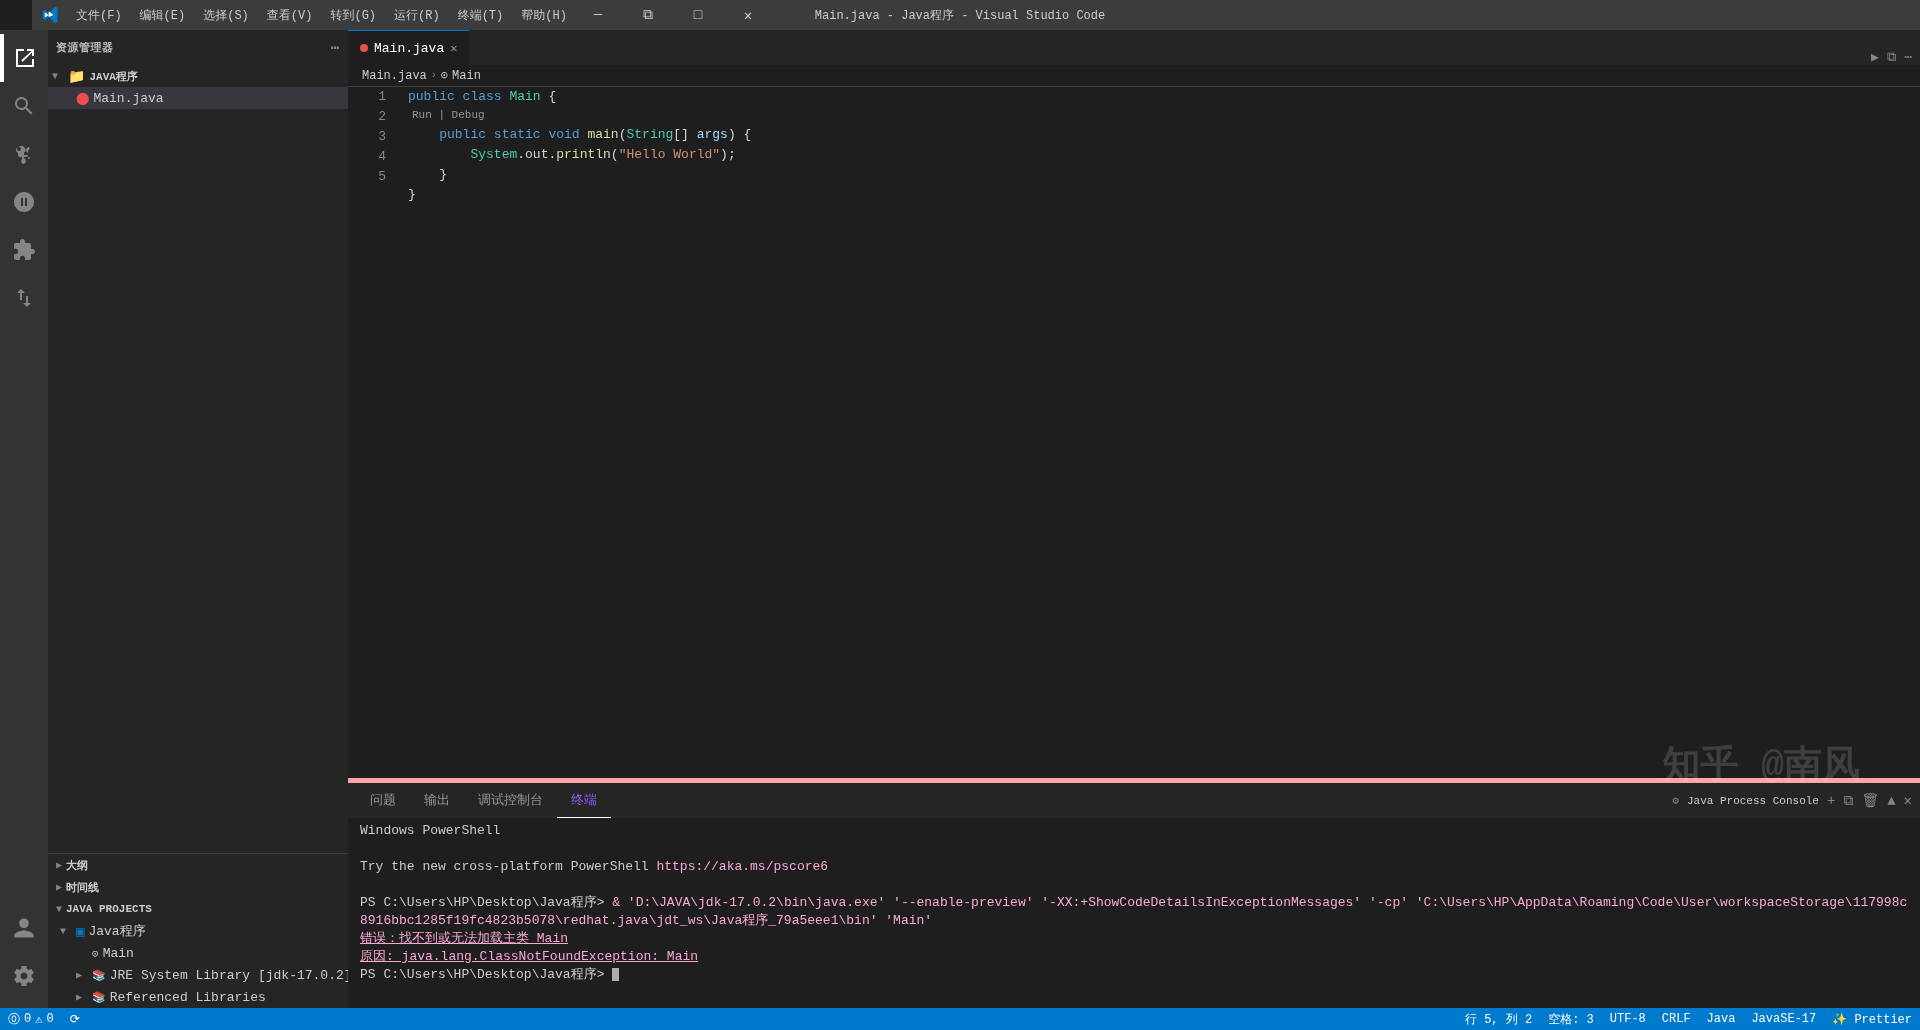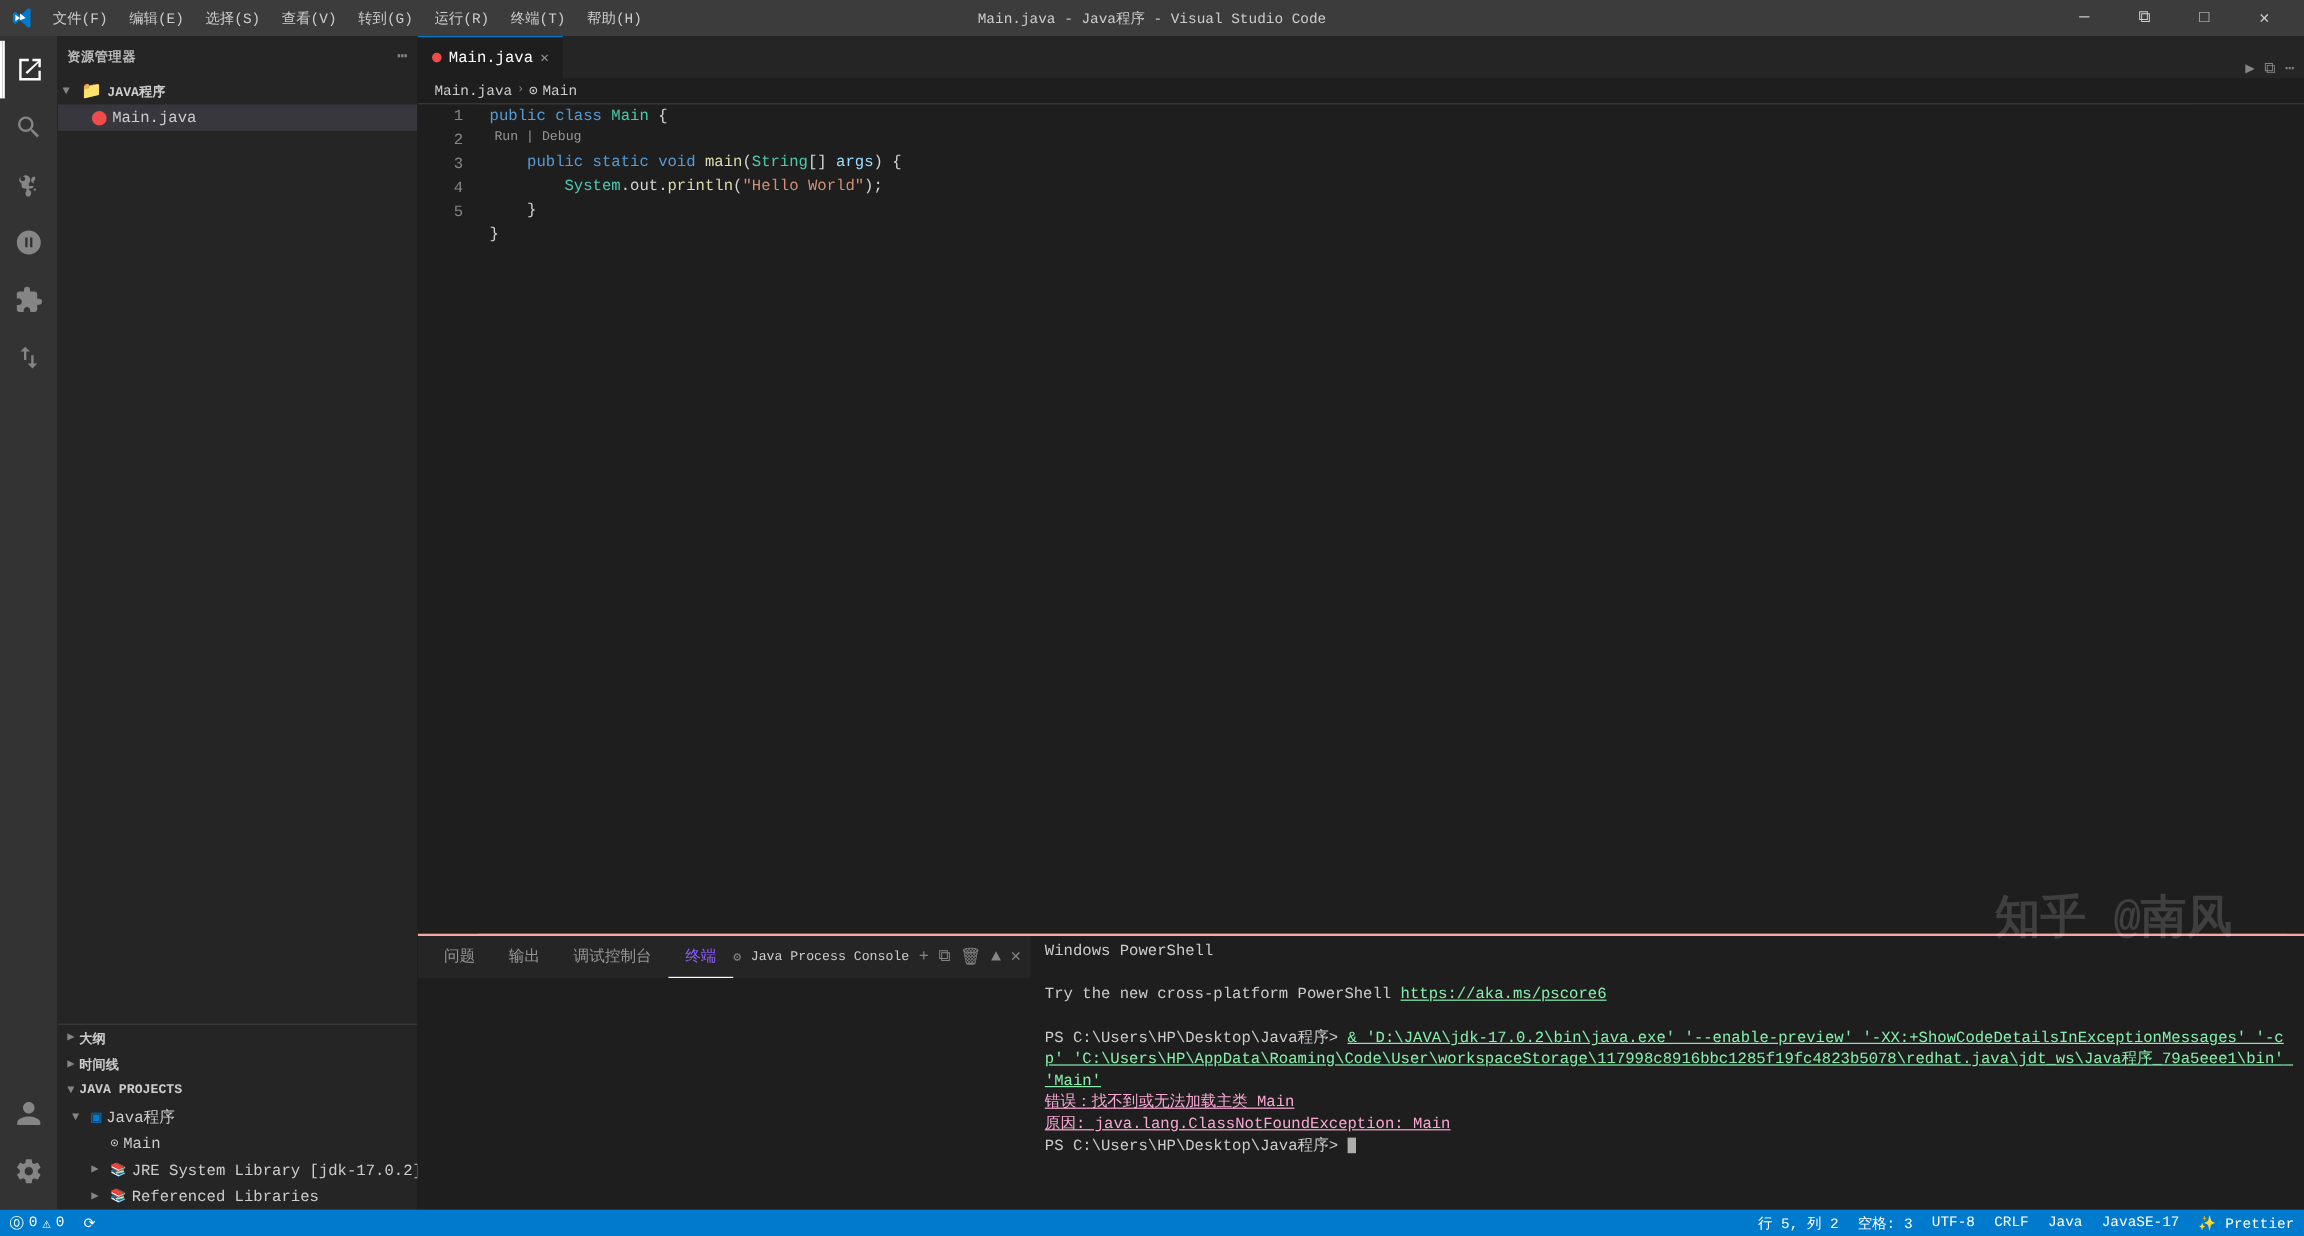--- a/index.html
+++ b/index.html
@@ -14,23 +14,24 @@
       display: flex;
       flex-direction: column;
     }
 
     
     .title-bar {
       height: 30px;
       background: #3c3c3c;
       display: flex;
       align-items: center;
-      justify-content: space-between;
+      justify-content: flex-start;
       padding: 0 10px;
       flex-shrink: 0;
+      margin-left: 32px;
     }
     .title-bar-left {
       display: flex;
       align-items: center;
       gap: 8px;
     }
     .title-bar-logo {
       width: 18px;
       height: 18px;
     }
@@ -323,23 +324,23 @@
       width: 80px;
       background: #1e1e1e;
       flex-shrink: 0;
       opacity: 0.5;
     }
 
     
     .panel {
       height: 230px;
       background: #1e1e1e;
-      border-top: 2px solid #fca5a5;
-      display: flex;
-      flex-direction: row;
+      border-top: 5px solid #fca5a5;
+      display: flex;
+      flex-direction: column;
       flex-shrink: 0;
     }
     .panel-tabs {
       height: 35px;
       background: #252526;
       display: flex;
       align-items: center;
       padding: 0 8px;
       gap: 0;
       flex-shrink: 0;
@@ -375,21 +376,21 @@
       padding: 4px 12px;
       overflow-y: auto;
       font-size: 13px;
       line-height: 18px;
       color: #cccccc;
     }
     .terminal-content::-webkit-scrollbar { width: 6px; }
     .terminal-content::-webkit-scrollbar-thumb { background: #424242; }
 
     .term-line { white-space: pre-wrap; word-break: break-all; }
-    .term-link { color: #86efac; text-decoration: underline; }
+    .term-link { color: #f9a8d4; }
     .term-error { color: #f9a8d4; text-decoration: underline; }
     .term-cmd { color: #cccccc; }
     .term-prompt { color: #cccccc; }
     .term-cursor {
       display: inline-block;
       width: 7px;
       height: 13px;
       background: #aeafad;
       vertical-align: middle;
     }

